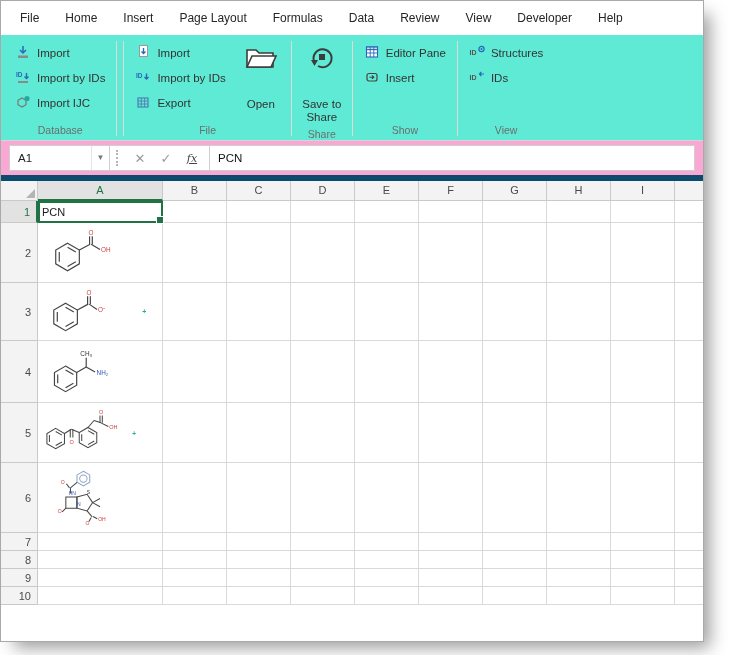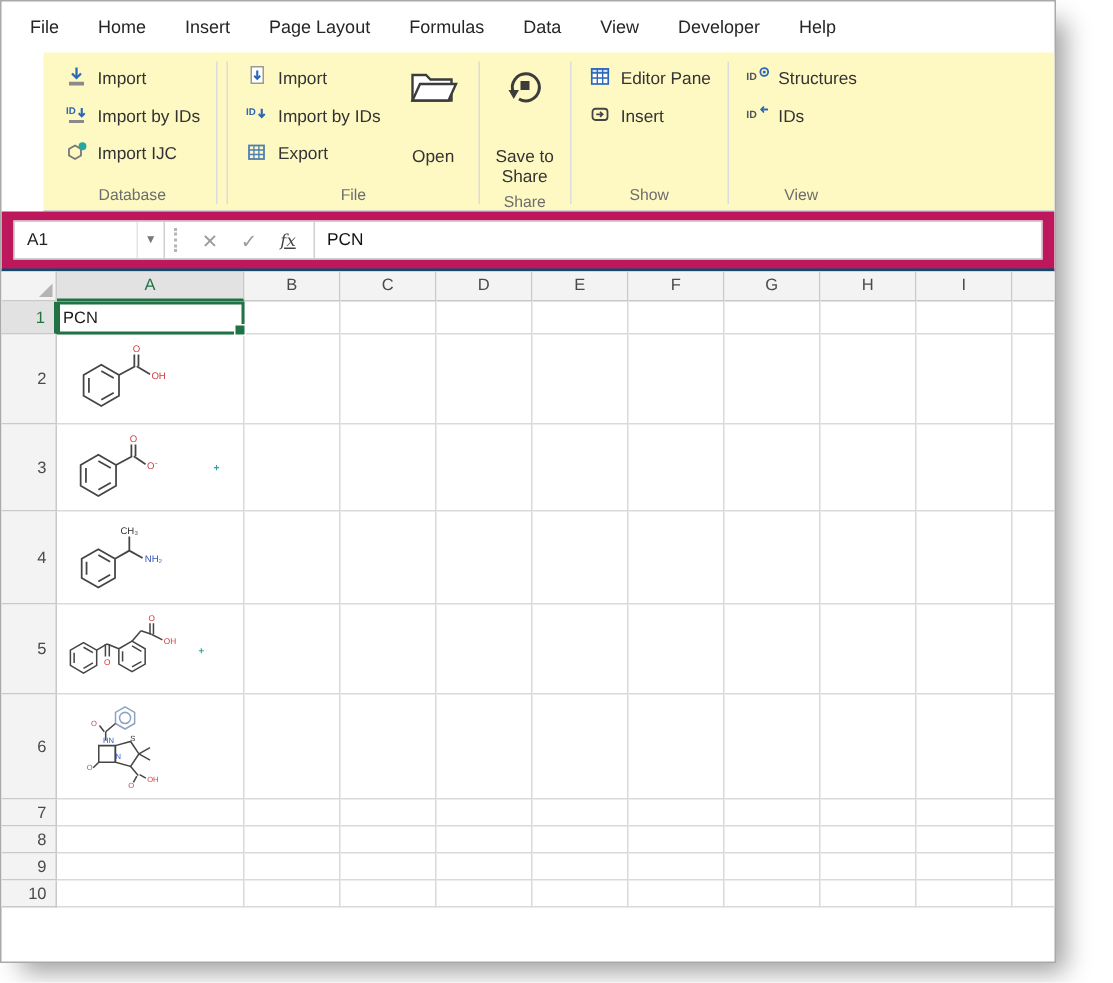--- a/index.html
+++ b/index.html
@@ -12,35 +12,35 @@
   .window {
     position:absolute; left:0; top:0; width:704px; height:642px;
     background:#fff; border:1px solid #a9a9a9;
     box-shadow:10px 10px 16px -4px rgba(0,0,0,.38);
     overflow:hidden;
   }
   
   .tabbar { display:flex; align-items:center; height:34px; padding:0 6px; font-size:12px; color:#262626; }
   .tab { padding:0 13px; line-height:34px; white-space:nowrap; cursor:default; }
   
-  .ribbon { display:flex; height:106px; border-bottom:1px solid #d5d5d5; padding:2px 2px 0 6px; background:#fef9c3;margin-left:28px; }
+  .ribbon { display:flex; height:106px; border-bottom:1px solid #d5d5d5; padding:2px 2px 0 6px; background:#5eead4; }
   .rgroup { display:flex; flex-direction:column; }
   .rbody { flex:1; display:flex; align-items:flex-start; }
   .rcol { display:flex; flex-direction:column; padding-top:3px; }
   .rbtn { display:flex; align-items:center; gap:6px; height:25px; padding:0 7px; font-size:11.5px; color:#333;
           background:none; border:1px solid transparent; white-space:nowrap; }
   .rbtn svg { flex:0 0 auto; }
   .pressed { background:#d5d5d5; border:1px solid #ababab; }
   .glabel { height:18px; line-height:16px; text-align:center; font-size:10.5px; color:#6d6d6d; }
   .vsep { width:1px; background:#dcdcdc; margin:4px 3px 4px 3px; }
   .bigbtn { width:54px; display:flex; flex-direction:column; align-items:center; padding-top:6px;
             font-size:11.5px; color:#333; background:none; border:1px solid transparent; text-align:center; line-height:13px;gap:19px; }
   .bigbtn svg { margin-bottom:4px; }
   
-  .formulabar { height:40px; display:flex; align-items:center; padding:0 8px; border-bottom:2px solid #0c4a6e; background:#be185d; }
+  .formulabar { height:40px; display:flex; align-items:center; padding:0 8px; border-bottom:6px solid #0c4a6e; background:#f9a8d4; }
   .fbwrap { display:flex; align-items:center; border:1px solid #cfcfcf; height:26px; flex:1; background:#fff; }
   .namebox { width:100px; height:100%; display:flex; align-items:center; font-size:11.5px; color:#222;
              padding-left:8px; border-right:1px solid #cfcfcf; }
   .nbarrow { margin-left:auto; width:18px; text-align:center; color:#777; font-size:8px; border-left:1px solid #e4e4e4; line-height:24px; height:100%; }
   .handle { width:4px; height:16px; border-left:2px dotted #b5b5b5; margin:0 7px 0 6px; }
   .fbtn { width:26px; height:100%; display:flex; align-items:center; justify-content:center; color:#9a9a9a; font-size:13px; background:none; border:none; }
   .fbtn.fx { font-family:"DejaVu Serif", serif; font-style:italic; color:#444; font-size:11px;text-decoration:underline; }
   .fbsep { width:1px; height:100%; background:#cfcfcf; margin-left:4px; }
   .fvalue { flex:1; height:100%; display:flex; align-items:center; padding-left:8px; font-size:11.5px; color:#111; }
   
@@ -67,20 +67,21 @@
 
 <div class="window">
 
   <div class="tabbar">
     <div class="tab">File</div>
     <div class="tab">Home</div>
     <div class="tab">Insert</div>
     <div class="tab">Page Layout</div>
     <div class="tab">Formulas</div>
     <div class="tab">Data</div>
+    <div class="tab">Review</div>
     <div class="tab">View</div>
     <div class="tab">Developer</div>
     <div class="tab">Help</div>
   </div>
 
   <div class="ribbon">
 
     <div class="rgroup">
       <div class="rbody">
           <div class="rcol">

